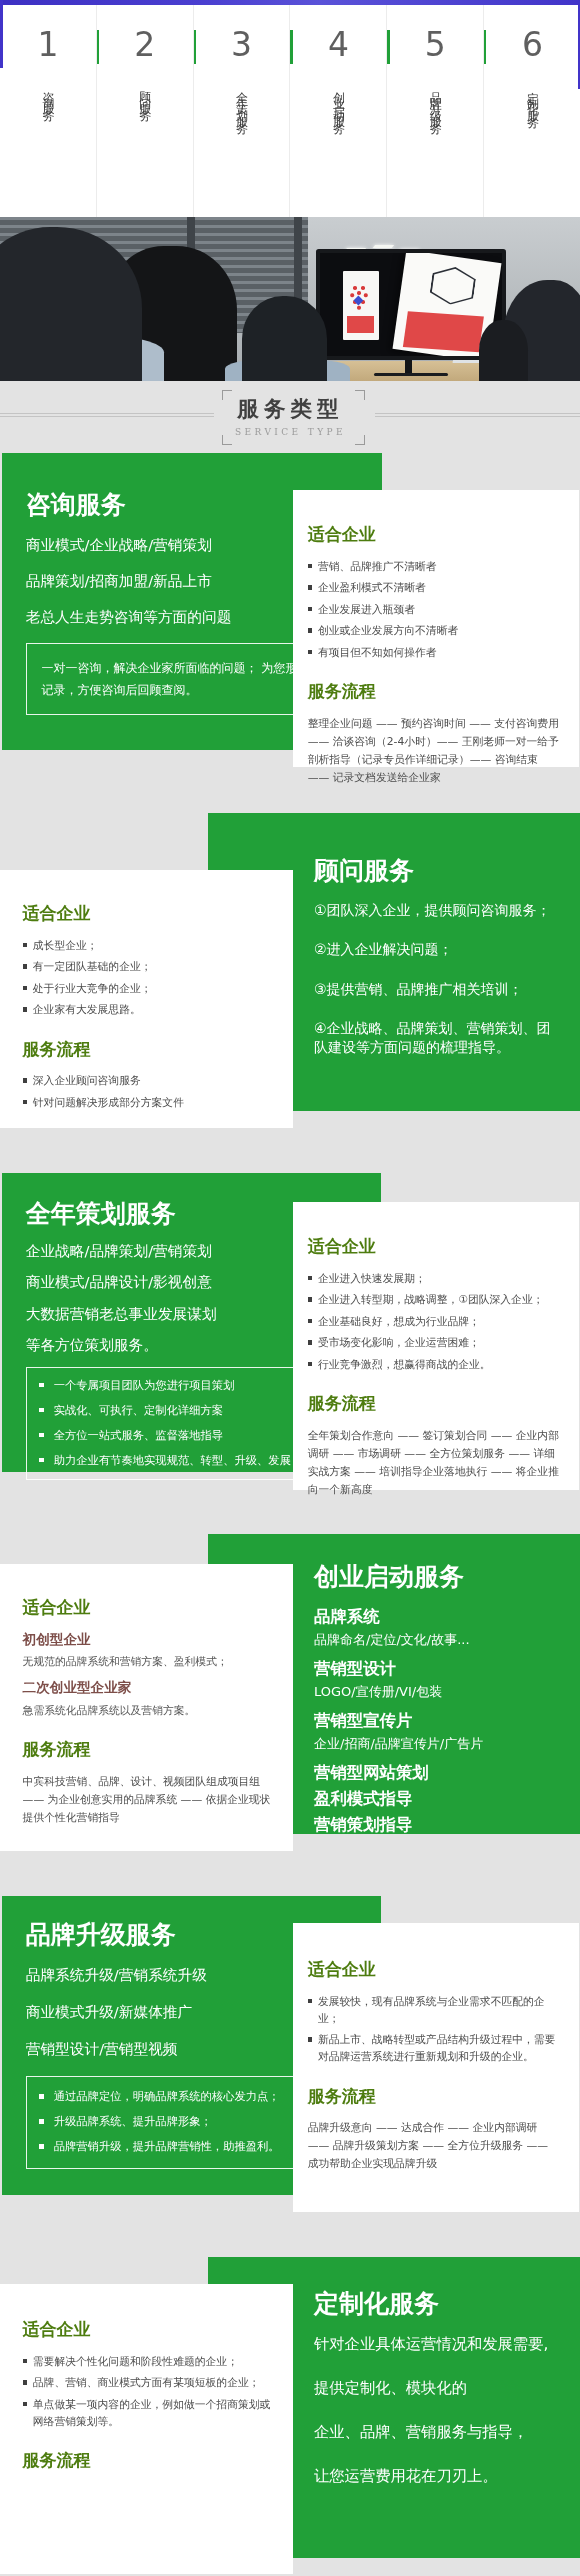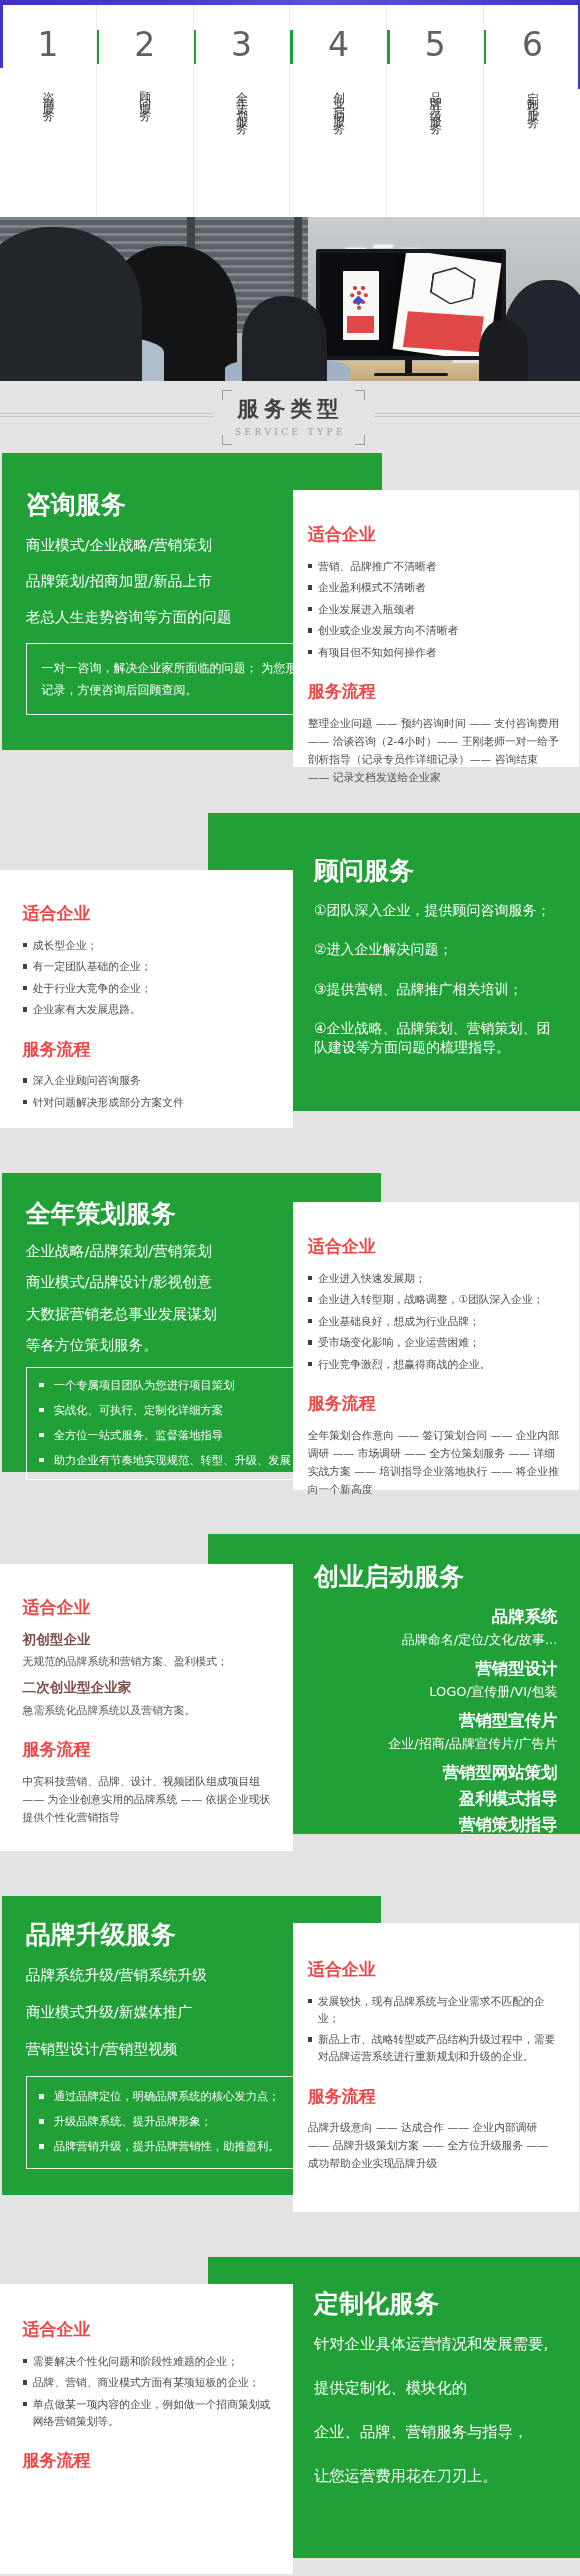--- a/index.html
+++ b/index.html
@@ -72,33 +72,33 @@
   .dline-l{left:0;width:214px;}
   .dline-r{left:375px;width:206px;}
 
   
   .gblock{position:absolute;background:#21a038;color:#fff;box-sizing:border-box;}
   .wpanel{position:absolute;background:#ffffff;box-sizing:border-box;}
   .g-title{font-size:25px;font-weight:700;line-height:29px;margin-bottom:16px;}
   .g-line{font-size:14.7px;line-height:19px;margin-bottom:17px;}
   .g-box{border:0.6px solid rgba(255,255,255,.9);}
   .g-box-text{font-size:12px;line-height:22.6px;}
-  .w-head{font-size:17px;font-weight:700;color:#ef4444;line-height:19px;margin-bottom:13.6px;}
+  .w-head{font-size:17px;font-weight:700;color:#4d7c0f;line-height:19px;margin-bottom:13.6px;}
   .b{display:flex;gap:5.7px;align-items:flex-start;font-size:10.8px;color:#4c4c4c;line-height:17px;margin-bottom:4.5px;}
   .b .sq{width:4.5px;height:4.5px;background:#3f3f3f;margin-top:6.2px;flex:none;}
   .gb{display:flex;gap:10px;align-items:flex-start;font-size:11.3px;color:#fff;line-height:17px;margin-bottom:8px;}
   .gb .sq{width:4.5px;height:4.5px;background:#ffffff;margin-top:6.2px;flex:none;}
   .flow{font-size:10.8px;color:#4c4c4c;line-height:18px;}
   .flowgap{margin-top:21.5px;}
   .fit-subhead{font-size:13.6px;font-weight:700;color:#7d4e49;line-height:17px;margin:9px 0 5.7px 0;}
   .fit-subtext{font-size:10.8px;color:#555;line-height:17px;margin-bottom:4.5px;}
   .grp-head{font-size:16.4px;font-weight:700;line-height:20.4px;margin-bottom:3.4px;}
   .grp-sub{font-size:13px;line-height:17px;margin-bottom:11.3px;}
   .grp-sub:empty{display:none;}
-  .grp{margin-bottom:5.7px;text-align:right;}
+  .grp{margin-bottom:5.7px;}
 
   
   .s1g{left:1.7px;top:453px;width:380px;height:297px;padding:37px 25px 0 24px;}
   .s1g .g-box{margin:12.5px 0 0 0;width:317px;padding:12.5px 14.7px;}
   .s1w{left:293px;top:490px;width:286px;height:277px;padding:35px 17px 0 14.7px;}
   .s2g{left:208px;top:813px;width:372px;height:298px;padding:43px 22.6px 0 106px;}
   .s2g .g-line{font-size:14px;margin-bottom:20.4px;}
   .s2w{left:0;top:870px;width:293px;height:258px;padding:34px 20.4px 0 22.6px;}
   .s3g{left:1.7px;top:1173px;width:379px;height:299px;padding:26px 25px 0 24px;}
   .s3g .g-title{margin-bottom:12.5px;}

